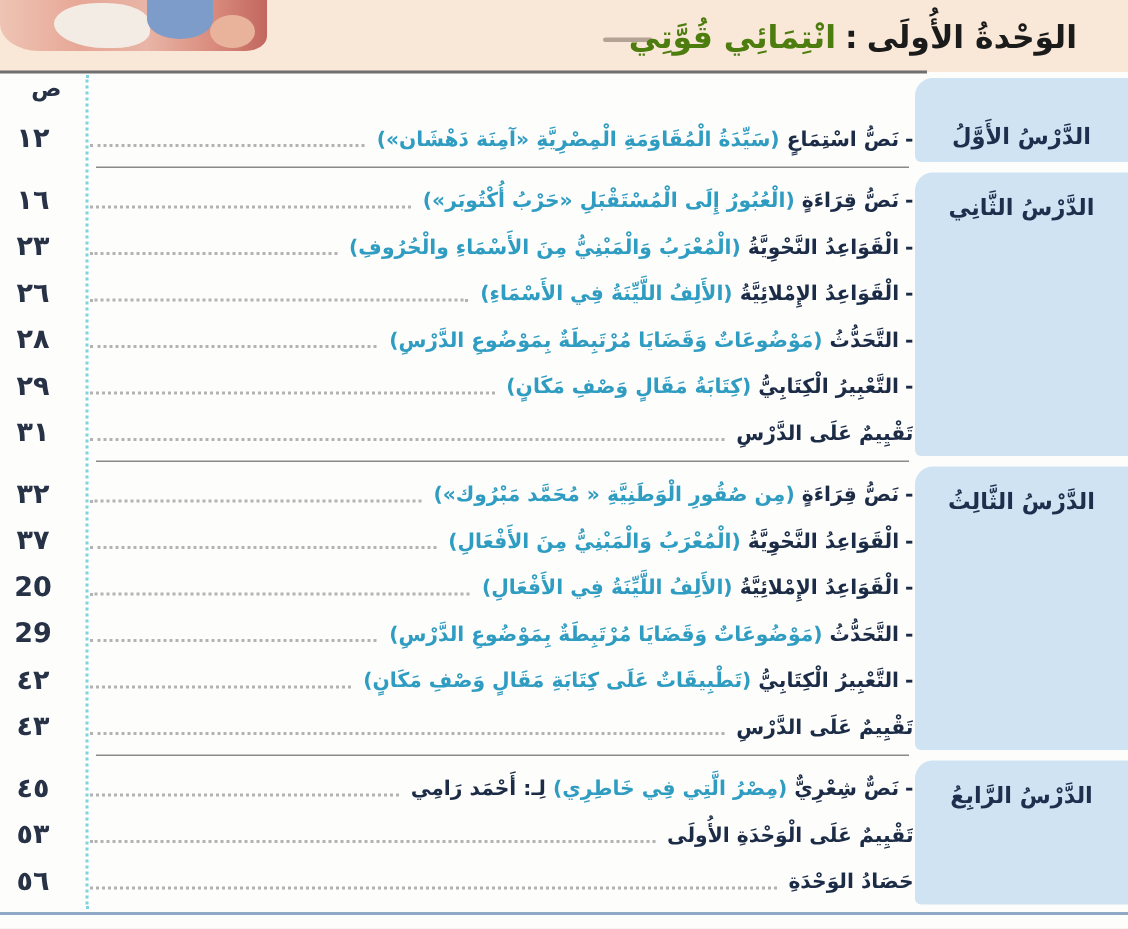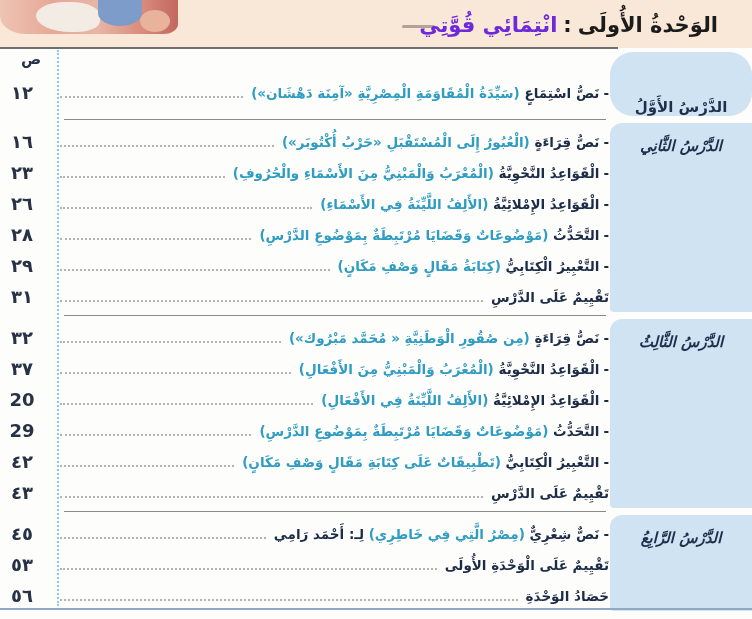--- a/index.html
+++ b/index.html
@@ -24,40 +24,40 @@
   .blob-blue { position:absolute; top:0; left:98px; width:44px; height:26px;
     background:#7d9cc9; border-radius:0 0 50% 50%; }
   .blob-skin { position:absolute; top:10px; left:140px; width:30px; height:22px;
     background:#e9b39b; border-radius:50%; }
   .title-row {
     position:absolute; top:6px; right:34px; height:38px;
     display:flex; align-items:center; gap:6px;
     font-size:21px; font-weight:bold; white-space:nowrap;
   }
   .title-black { color:#1b1b1b; }
-  .title-red { color:#6d28d9; }
+  .title-red { color:#4d7c0f; }
   .title-dash { position:absolute; top:25px; left:402px; width:33px; height:3px;
     background:#b4a294; border-radius:2px; }
   
   .top-line { position:absolute; top:47px; left:0; width:618px; height:2px; background:#6f6f6f; }
   .bottom-line { position:absolute; top:608px; left:0; width:752px; height:2px; background:#8fa9c6; }
   .v-divider { position:absolute; top:50px; left:57px; height:556px;
     border-left:2px dotted #7ed3de; }
   .ps-header { position:absolute; top:50px; left:14px; width:34px; text-align:center;
     font-size:15px; font-weight:bold; color:#273246; }
   
   .main { position:absolute; top:48px; left:0; right:0; width:752px; }
   .block { display:flex; align-items:stretch; }
   .lesson-cell {
     width:142px; flex:0 0 142px; background:#cfe3f2;
     border-top-left-radius:12px; border-bottom-left-radius:4px;
     text-align:center; color:#1e2f4d; font-weight:bold; font-size:15px;
   }
-  .cell-1 { margin-top:-22px; padding-top:46px;border-radius:23px; }
-  .cell-n { padding-top:14px;font-style:italic; }
+  .cell-1 { margin-top:-22px; padding-top:30px; }
+  .cell-n { padding-top:14px; }
   .content { flex:1; display:flex; flex-direction:column; padding-top:3px; }
   .item { display:flex; align-items:center; height:31px; direction:rtl; }
   .itxt { flex:0 0 auto; font-size:13.5px; color:#1c2c47; padding-right:1px; white-space:nowrap; }
   .itxt .pre, .itxt .post, .itxt .dash { color:#1c2c47; font-weight:bold; }
   .itxt .dash { margin-left:4px; }
   .itxt .paren { color:#2f9cc1; font-weight:bold; }
   .leader { flex:1 1 auto; border-bottom:2px dotted #b3b3b3; height:10px;
     margin-right:8px; margin-left:16px; }
   .pnum { flex:0 0 44px; width:44px; text-align:center; font-size:18px;
     font-weight:bold; color:#273246; }

